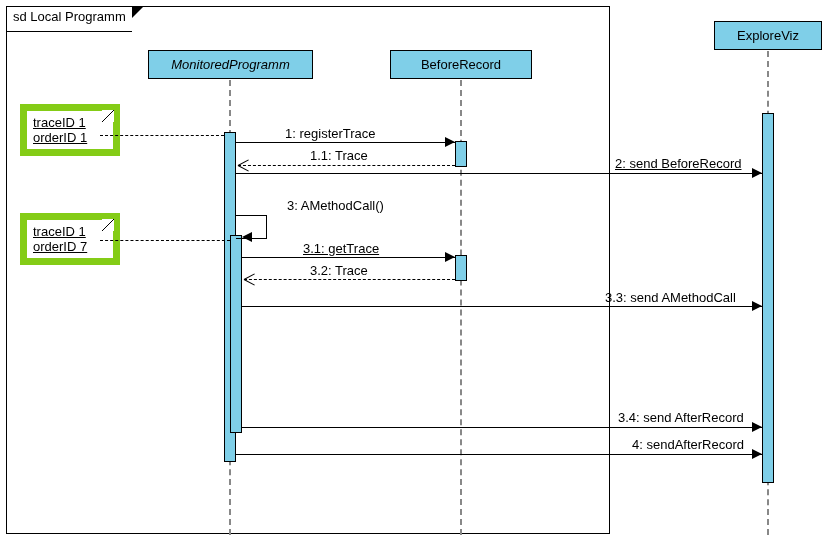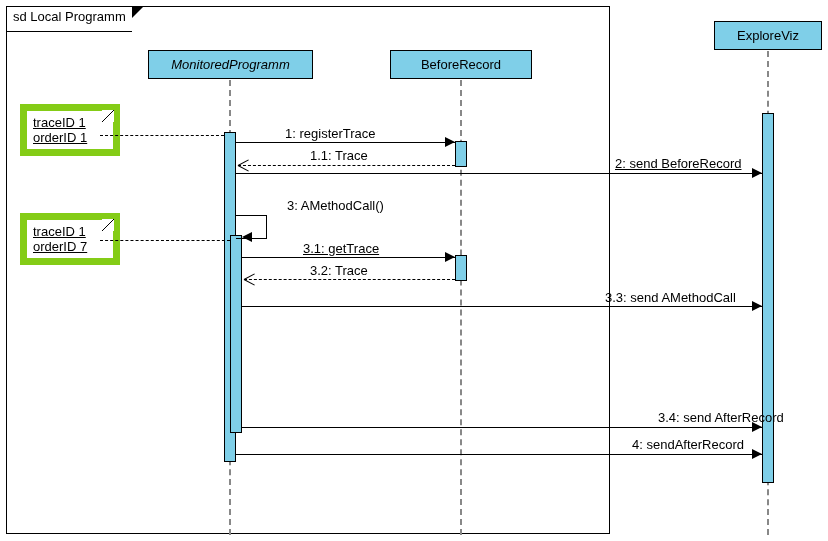--- a/index.html
+++ b/index.html
@@ -219,19 +219,19 @@
 <div class="arrow-head-solid-right" style="left:445px; top:257px;"></div>
 
 <div class="msg-label" style="left:310px; top:263px;">3.2: Trace</div>
 <div class="msg-line dashed" style="left:244px; top:279px; width:211px;"></div>
 <div class="arrow-head-open-left" style="left:244px; top:279px;"></div>
 
 <div class="msg-label" style="left:605px; top:290px;">3.3: send AMethodCall</div>
 <div class="msg-line solid" style="left:242px; top:306px; width:520px;"></div>
 <div class="arrow-head-solid-right" style="left:752px; top:306px;"></div>
 
-<div class="msg-label" style="left:618px; top:410px;margin-left:40px;">3.4: send AfterRecord</div>
+<div class="msg-label" style="left:618px; top:410px;">3.4: send AfterRecord</div>
 <div class="msg-line solid" style="left:242px; top:427px; width:520px;"></div>
 <div class="arrow-head-solid-right" style="left:752px; top:427px;"></div>
 
 <div class="msg-label" style="left:632px; top:437px;">4: sendAfterRecord</div>
 <div class="msg-line solid" style="left:236px; top:454px; width:526px;"></div>
 <div class="arrow-head-solid-right" style="left:752px; top:454px;"></div>
 
 </body></html>

